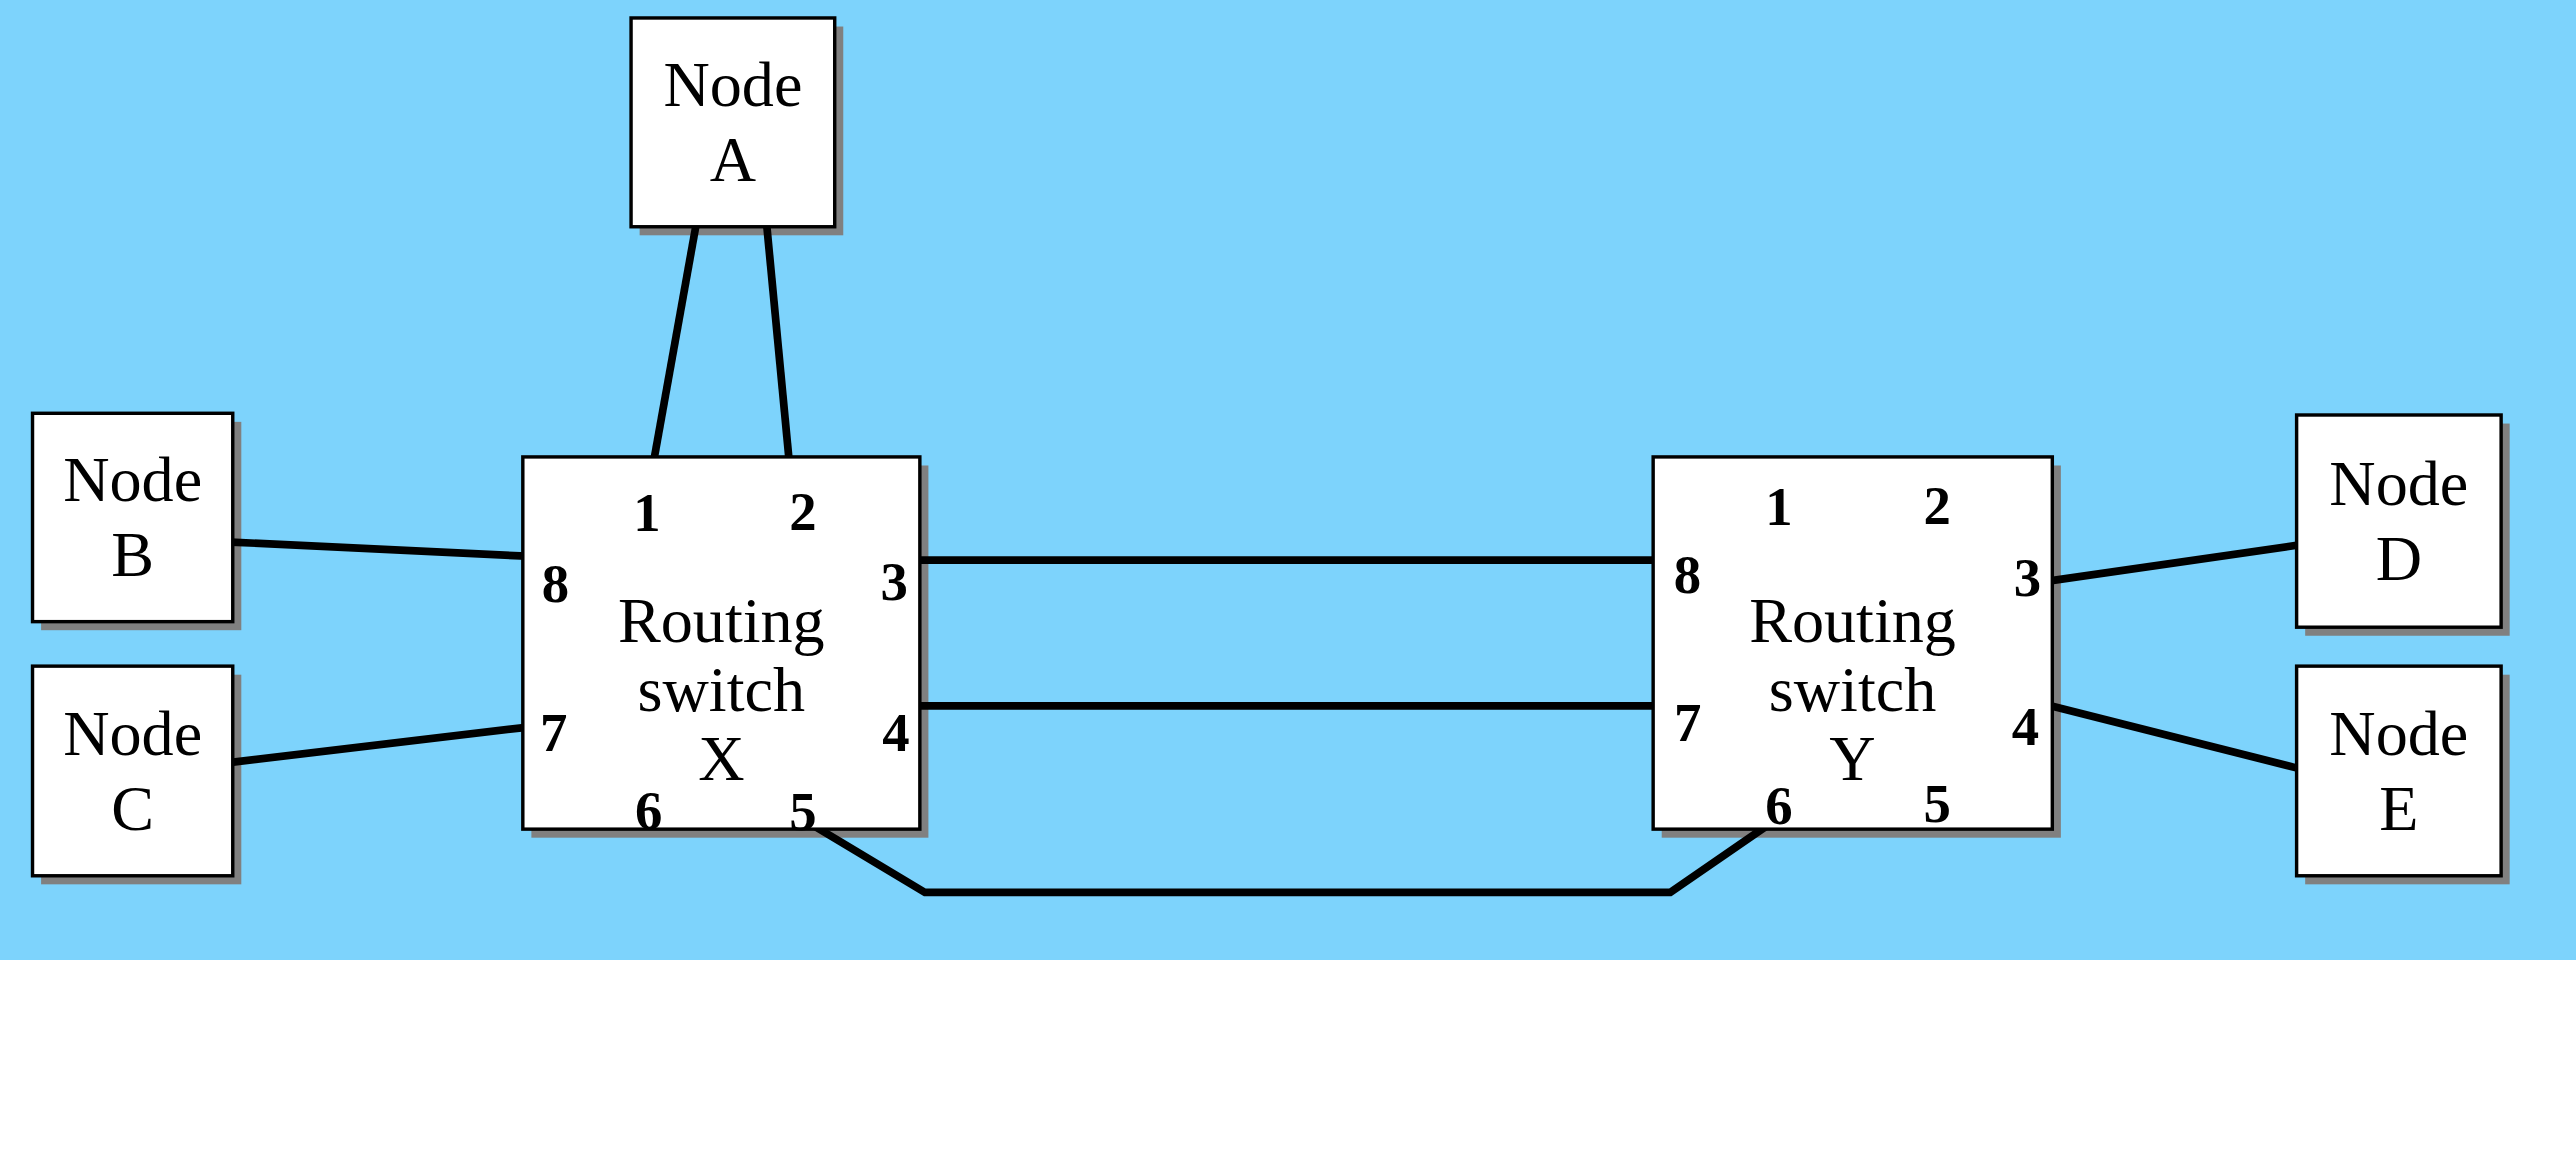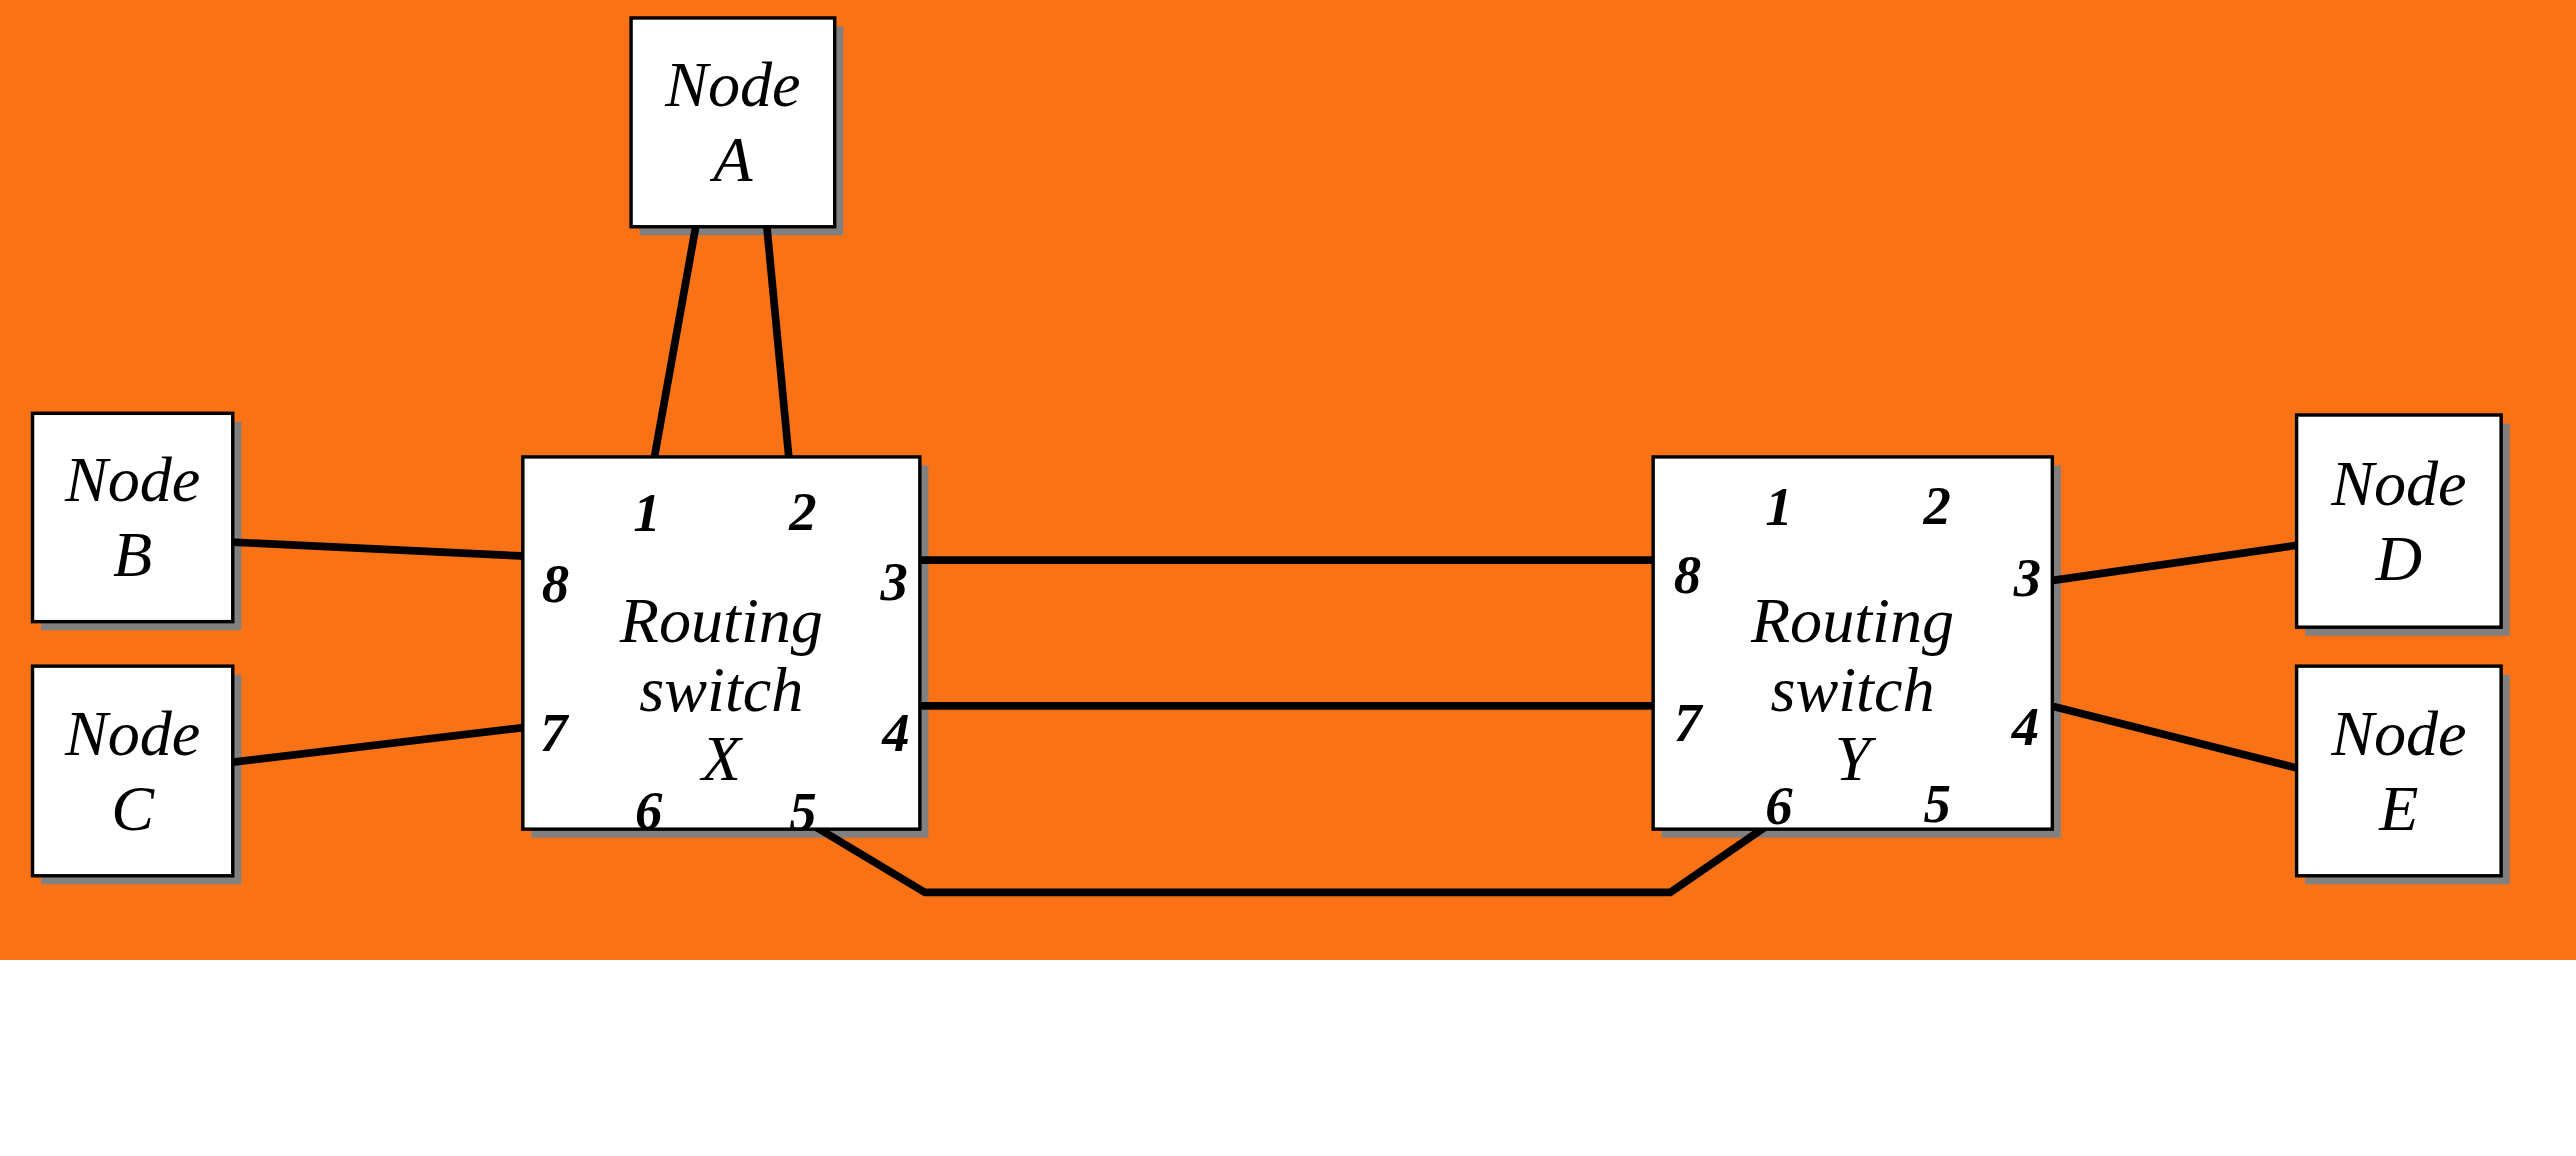--- a/index.html
+++ b/index.html
@@ -2,22 +2,21 @@
 <html style="font-size:8.2px"><head>
 <meta charset="utf-8">
 <style>
   html, body {
     margin: 0;
     padding: 0;
     background: #ffffff;
   }
   .stage {
     width: 100%;
-    background: #f97316;
-    font-style: italic;
+    background: #7dd3fc;
   }
   svg {
     display: block;
     width: 100%;
     height: auto;
   }
   .shadow {
     fill: #808080;
     stroke: none;
   }

